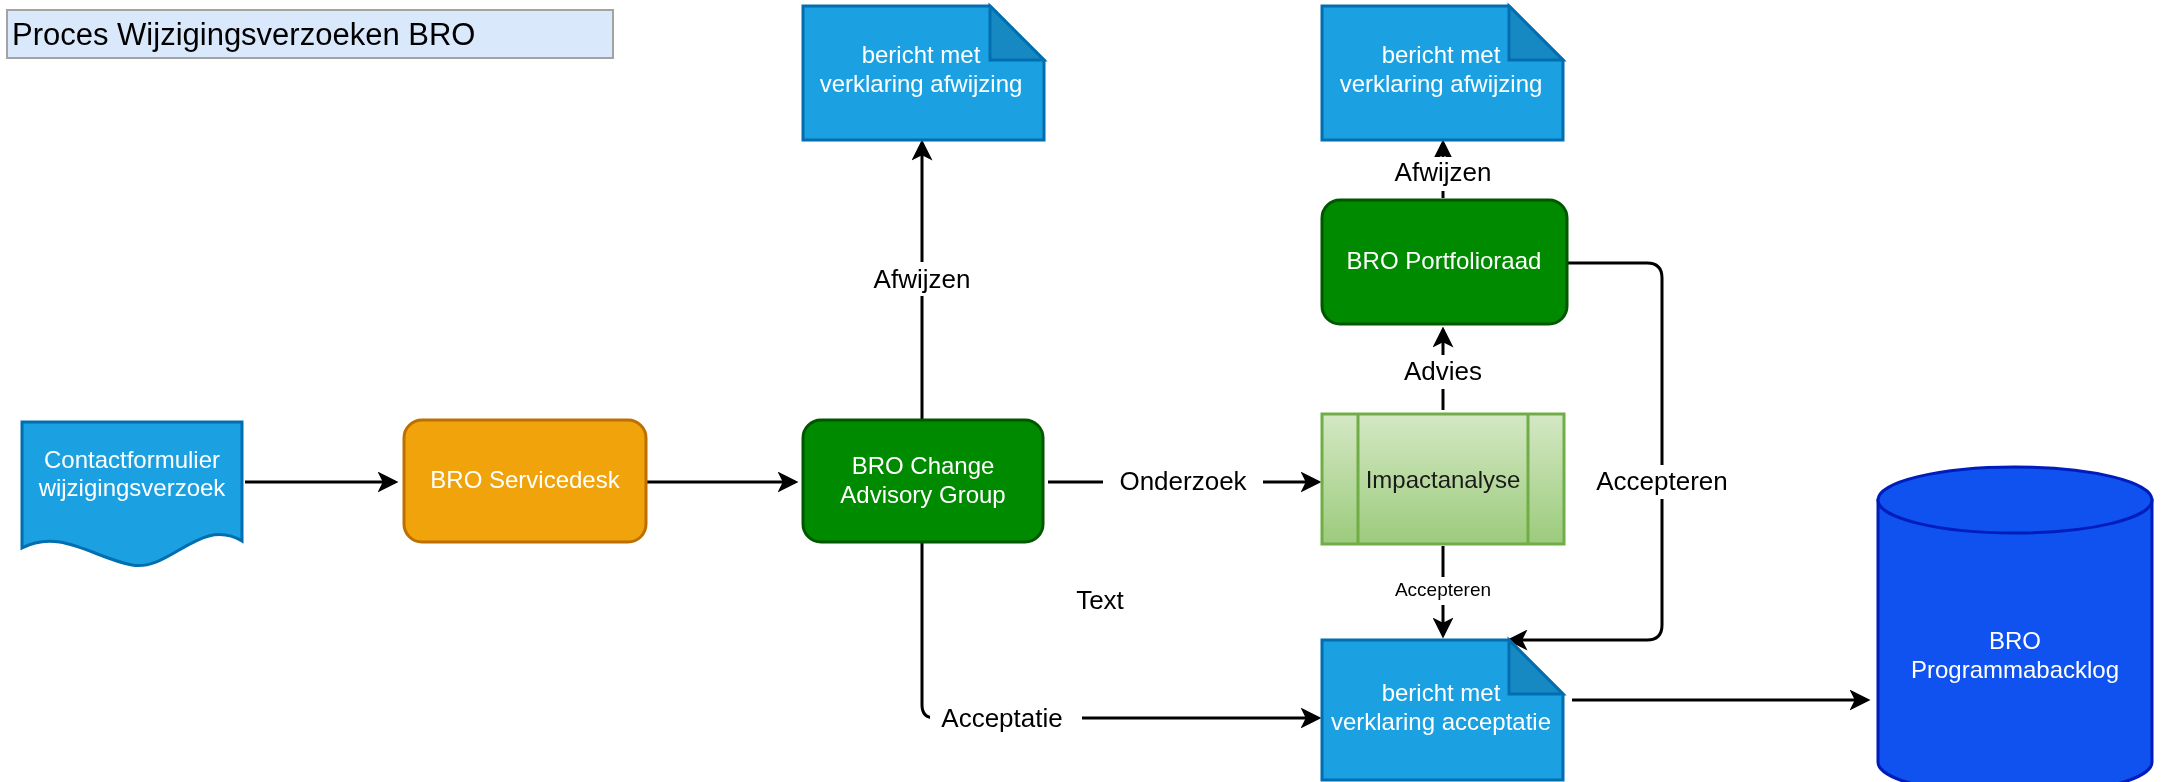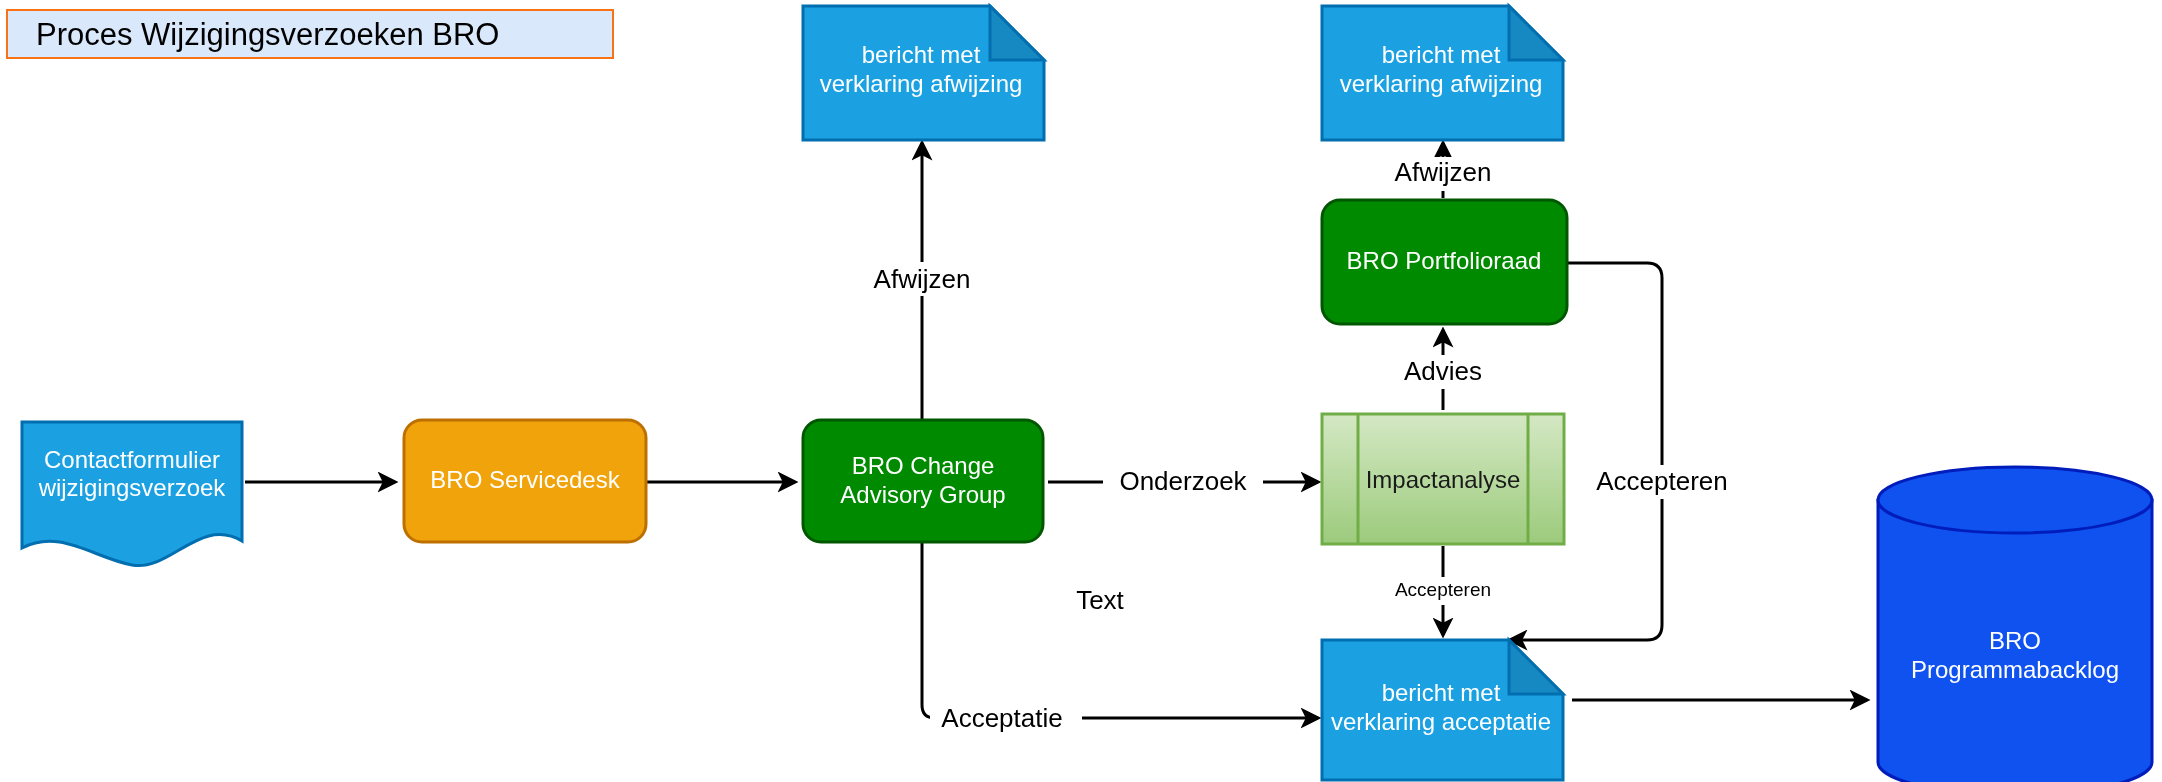--- a/index.html
+++ b/index.html
@@ -26,25 +26,25 @@
     width: 2162px;
     height: 782px;
   }
   .title-box {
     position: absolute;
     left: 6px;
     top: 9px;
     width: 608px;
     height: 50px;
     background: #dae8fc;
-    border: 2px solid #f97316;
+    border: 2px solid #a3a3a3;
     box-sizing: border-box;
     display: flex;
     align-items: center;
-    padding-left: 28px;
+    padding-left: 4px;
   }
   .title-text {
     font-size: 31px;
     color: #000000;
     line-height: 1;
     white-space: nowrap;
   }
   text {
     font-family: "Liberation Sans", sans-serif;
   }

